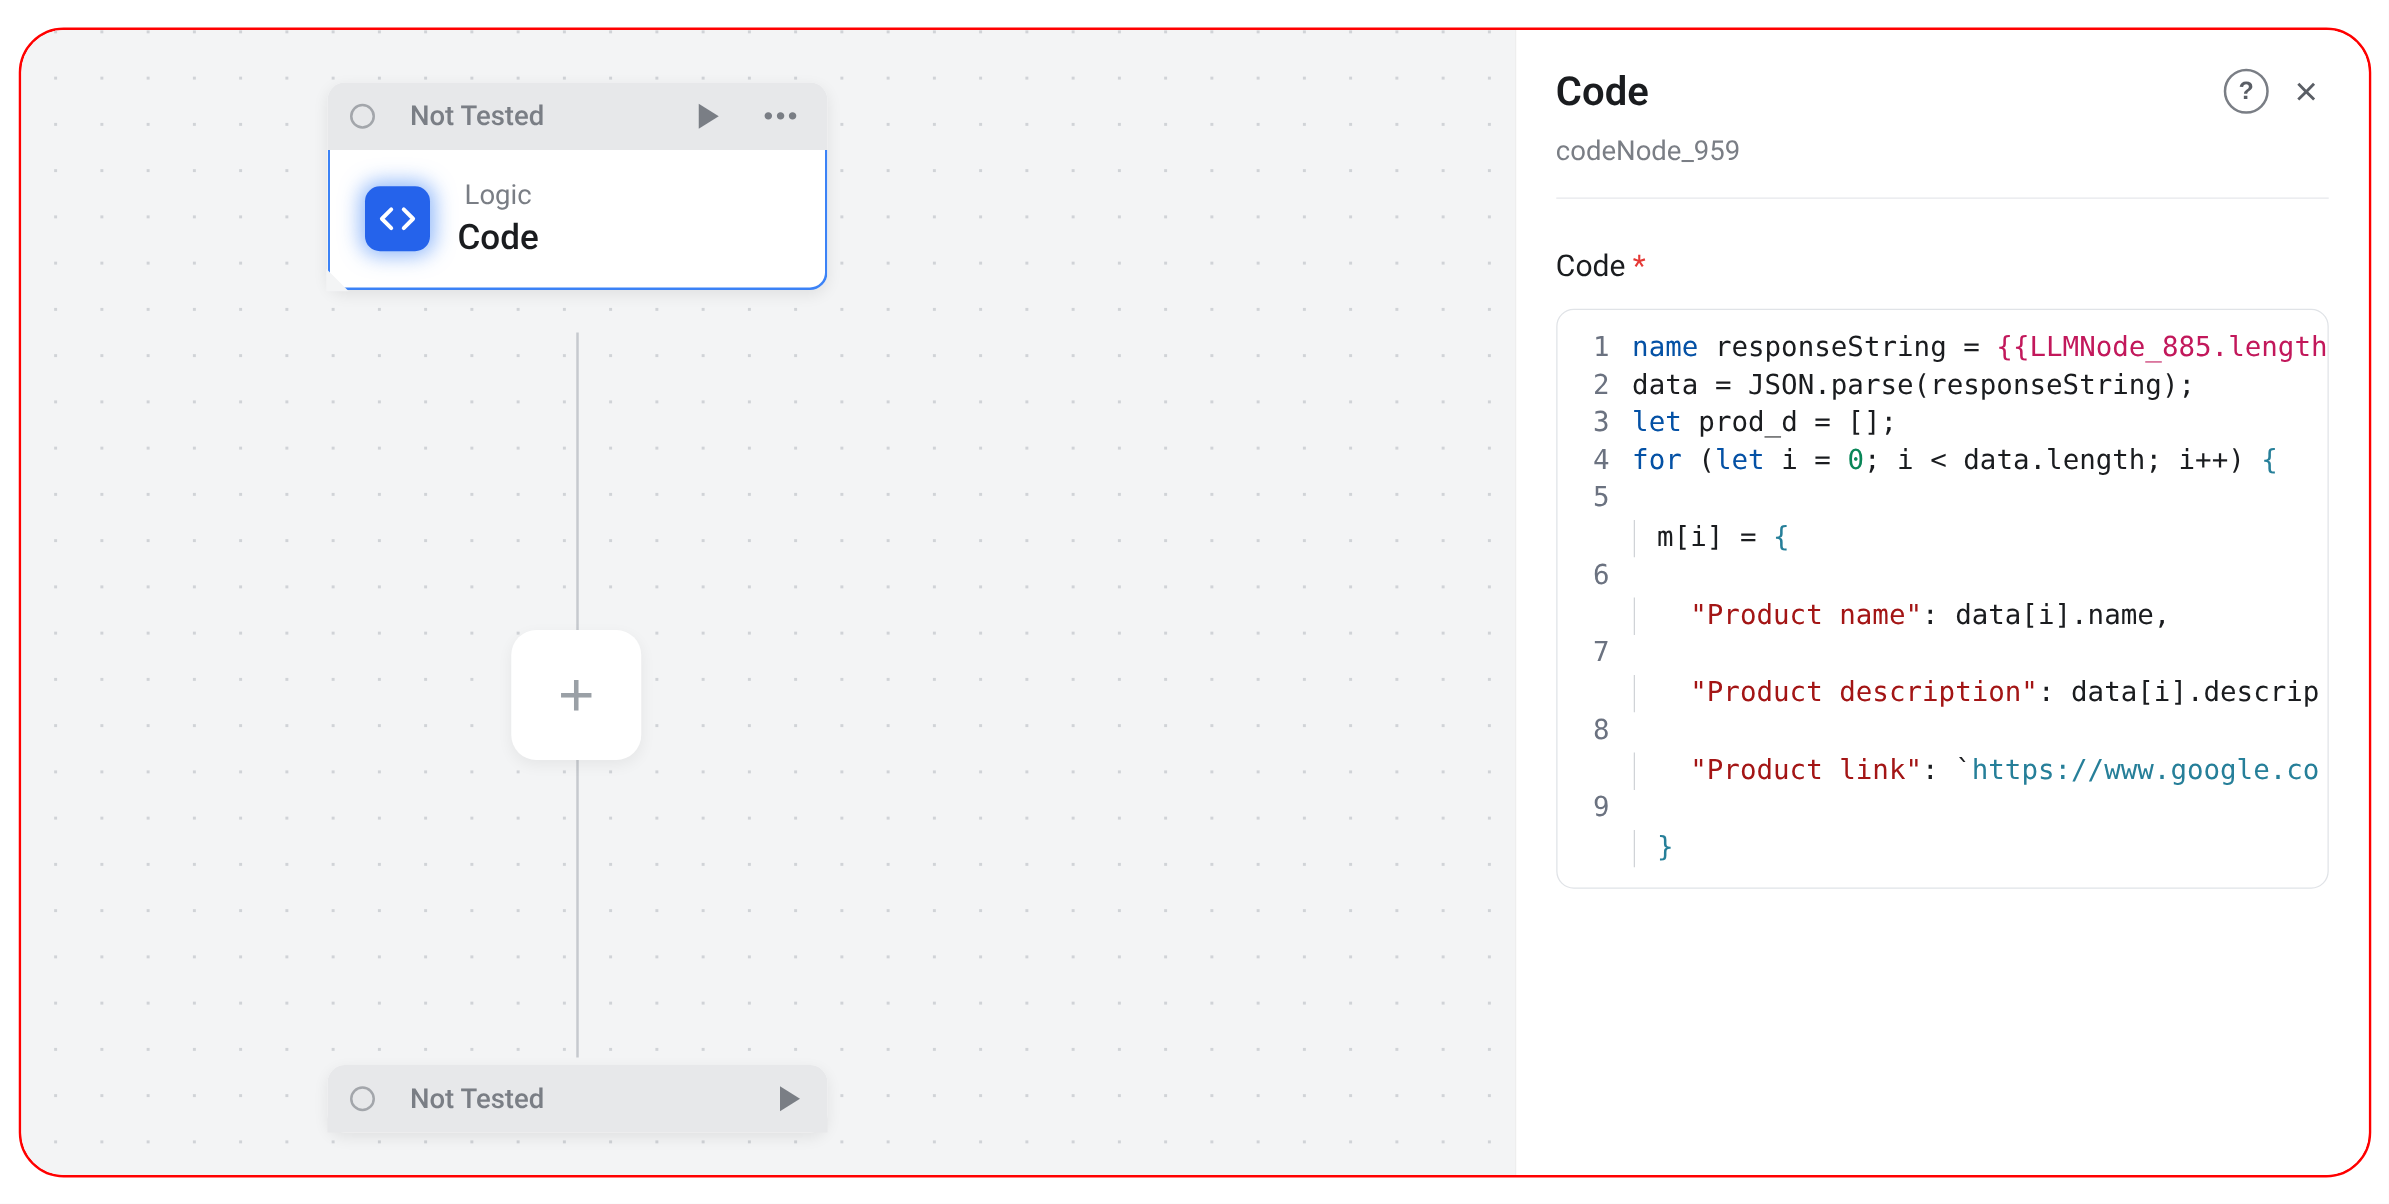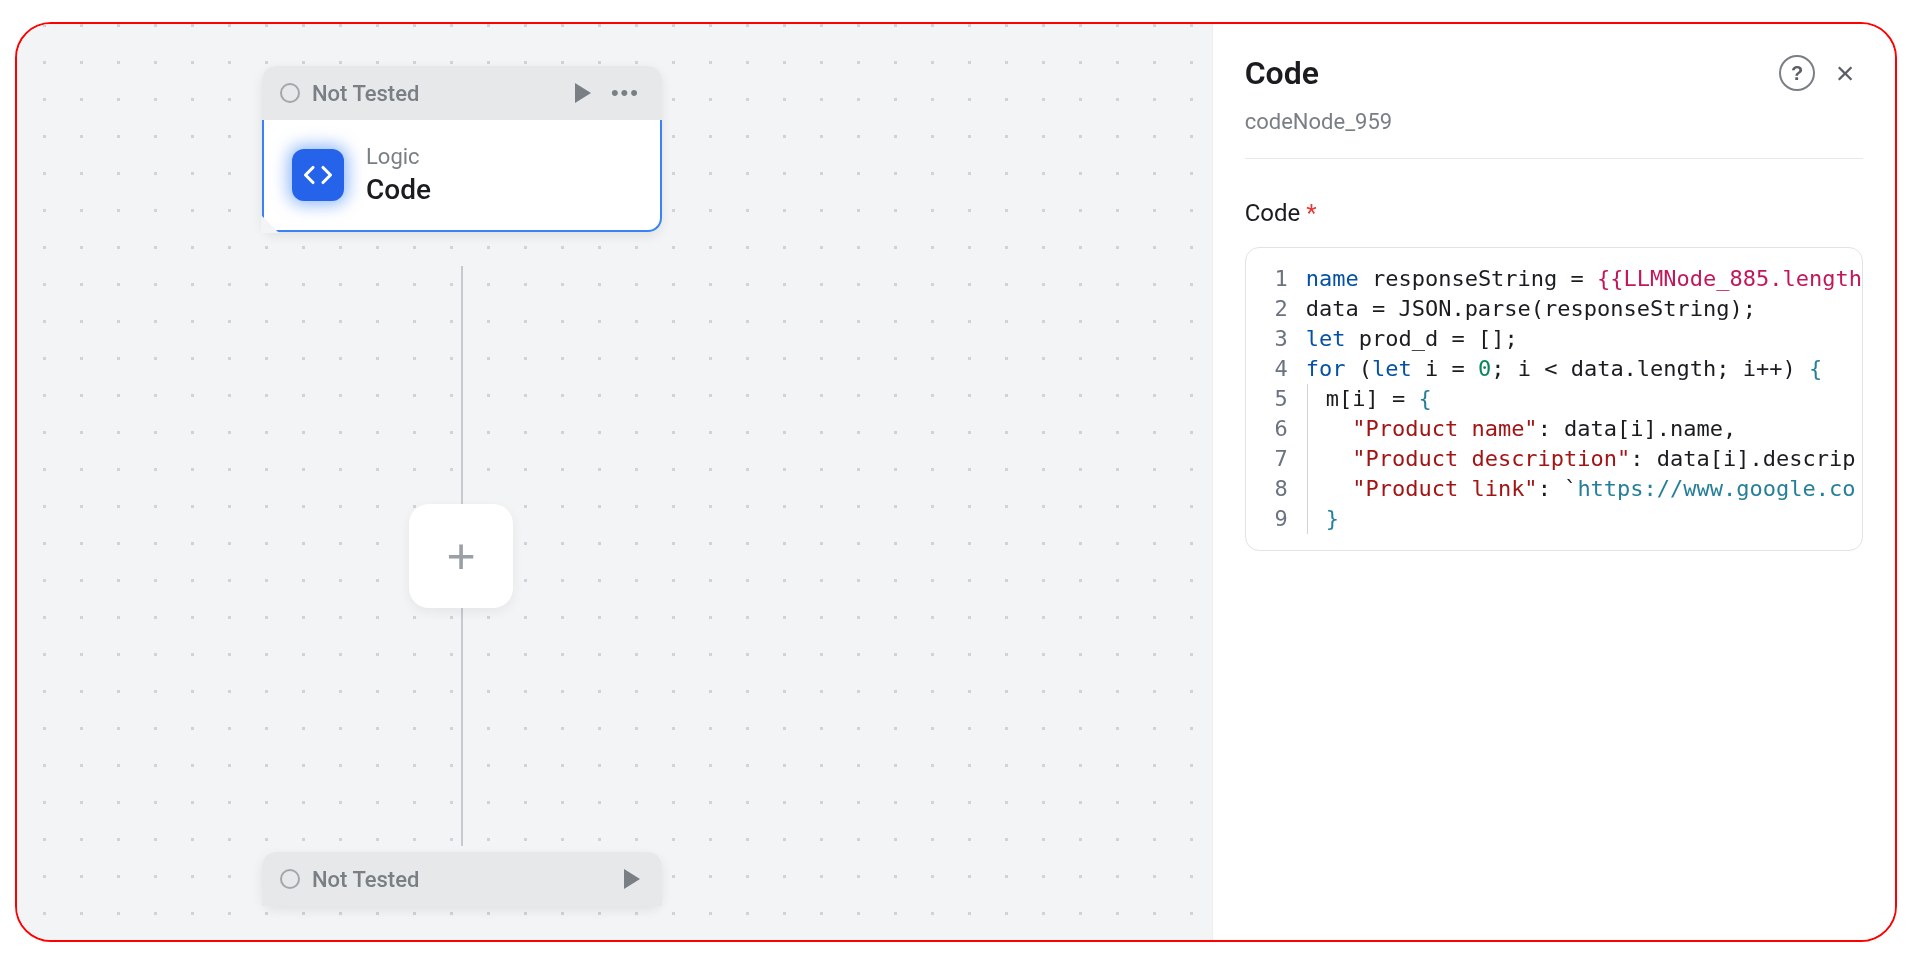--- a/index.html
+++ b/index.html
@@ -53,21 +53,21 @@
 .node.top { left: 245px; top: 42px; }
 .node.bottom { left: 245px; top: 828px; }
 
 .node-header {
   height: 54px;
   background: #e7e8ea;
   border-radius: 14px 14px 0 0;
   display: flex;
   align-items: center;
   padding: 0 18px;
-  gap: 12px;
+  gap: 28px;
 }
 .status-dot {
   width: 20px;
   height: 20px;
   border: 2.5px solid #a3a6ab;
   border-radius: 50%;
 }
 .status-label {
   color: #7a7e85;
   font-size: 22px;
@@ -102,20 +102,21 @@
 
 .node-body {
   display: flex;
   align-items: center;
   gap: 22px;
   padding: 24px 28px;
   border: 2.5px solid #3b82f6;
   border-top: none;
   border-radius: 0 0 14px 14px;
   position: relative;
+  text-align: center;
 }
 .node-body::before {
   content: '';
   position: absolute;
   left: -1px;
   top: -1px;
   width: 1px;
   height: 1px;
 }
 .logic-icon {
@@ -256,20 +257,21 @@
 .tok-tmpl { color: #c2185b; }
 .tok-num { color: #098658; }
 .tok-str { color: #a31515; }
 .tok-brace { color: #267f99; }
 .tok-url { color: #267f99; }
 .indent-guide {
   display: inline-block;
   border-left: 1px solid #d0d3d7;
   padding-left: 18px;
   margin-left: 1px;
+  margin-top: 32px;
 }
 </style>
 </head>
 <body>
 
 <div class="main-container">
 
   <div class="canvas-area">
     <div class="connector"></div>
 

